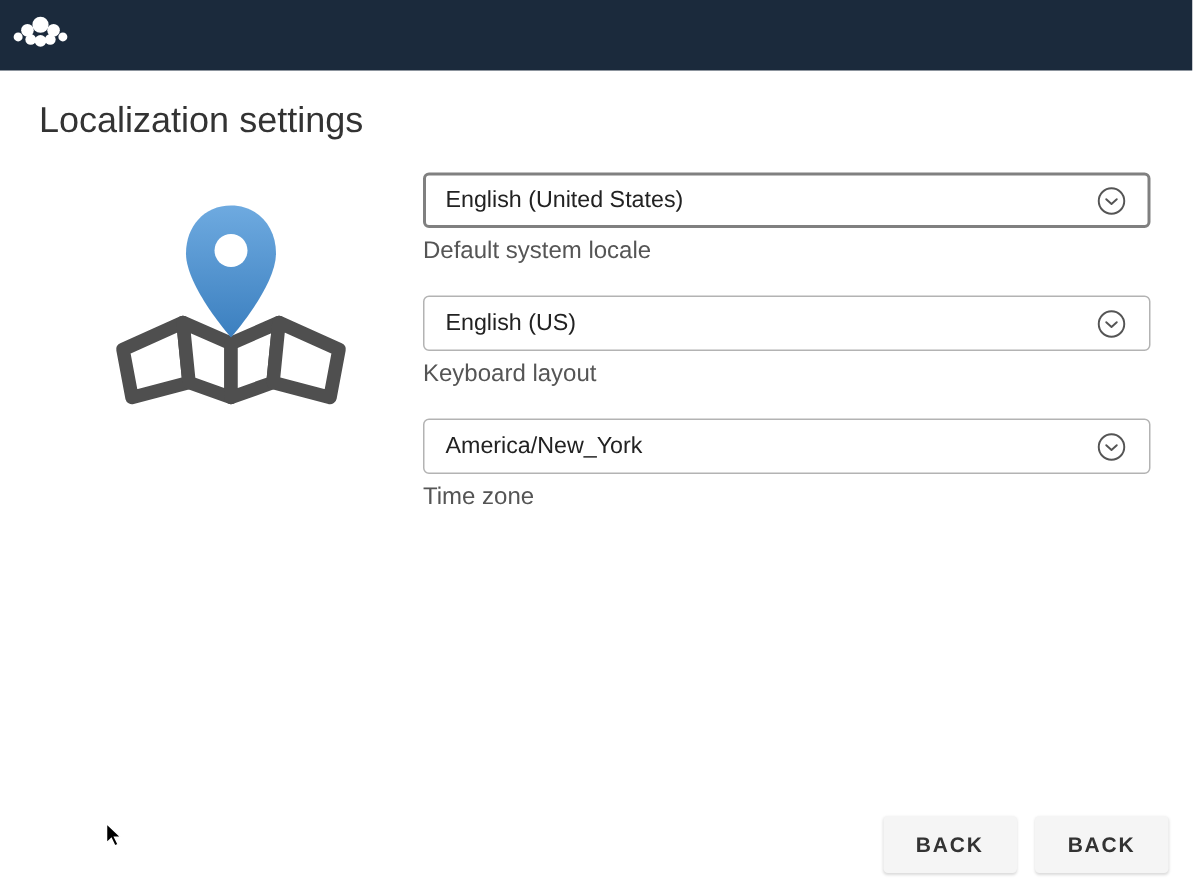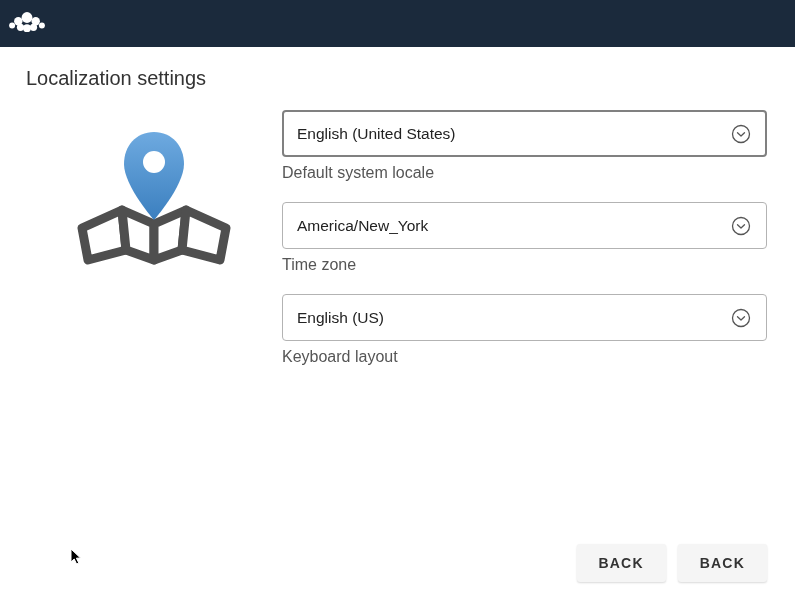--- a/index.html
+++ b/index.html
@@ -24,21 +24,21 @@
     display: flex;
   }
   .left-col {
     width: 256px;
     flex: 0 0 256px;
   }
   .right-col {
     flex: 1;
   }
   h1.page-title {
-    font-size: 20px;
+    font-size: 24px;
     font-weight: 400;
     color: #333;
     margin-bottom: 18px;
   }
   .subtitle {
     font-size: 14.5px;
     line-height: 1.4;
     color: #333;
     margin-bottom: 28px;
     padding-right: 20px;
@@ -48,21 +48,21 @@
     justify-content: center;
     margin-top: 10px;
   }
   .field {
     margin-bottom: 20px;
   }
   .select {
     position: relative;
     border: 1px solid #b3b3b3;
     border-radius: 4px;
-    height: 47px;
+    height: 37px;
     display: flex;
     align-items: center;
     padding: 0 14px;
     cursor: pointer;
     background: #fff;
   }
   .select.focused {
     border: 2px solid #808080;
     padding: 0 13px;
   }
@@ -79,21 +79,21 @@
     justify-content: center;
   }
   .field-label {
     font-size: 16px;
     color: #555;
     margin-top: 7px;
   }
   .footer {
     position: absolute;
     bottom: 10px;
-    right: 28px;
+    right: 16px;
     display: flex;
     gap: 12px;
   }
   .btn {
     background: #f5f5f5;
     border: none;
     border-radius: 3px;
     padding: 11px 22px;
     font-size: 14px;
     font-weight: 600;
@@ -168,43 +168,43 @@
               <circle cx="10" cy="10" r="8.5" fill="none" stroke="#555" stroke-width="1.3"></circle>
               <path d="M6.5 8.8 L10 12 L13.5 8.8" fill="none" stroke="#555" stroke-width="1.3" stroke-linecap="round" stroke-linejoin="round"></path>
             </svg>
         </span>
       </div>
       <div class="field-label">Default system locale</div>
     </div>
 
     <div class="field">
       <div class="select">
+        <span class="select-value">English (US)</span>
+        <span class="select-chevron">
+          <svg width="20" height="20" viewBox="0 0 20 20">
+              <circle cx="10" cy="10" r="8.5" fill="none" stroke="#555" stroke-width="1.3"></circle>
+              <path d="M6.5 8.8 L10 12 L13.5 8.8" fill="none" stroke="#555" stroke-width="1.3" stroke-linecap="round" stroke-linejoin="round"></path>
+            </svg>
+        </span>
+      </div>
+      <div class="field-label">Keyboard layout</div>
+    </div>
+
+    <div class="field">
+      <div class="select">
         <span class="select-value">America/New_York</span>
         <span class="select-chevron">
           <svg width="20" height="20" viewBox="0 0 20 20">
               <circle cx="10" cy="10" r="8.5" fill="none" stroke="#555" stroke-width="1.3"></circle>
               <path d="M6.5 8.8 L10 12 L13.5 8.8" fill="none" stroke="#555" stroke-width="1.3" stroke-linecap="round" stroke-linejoin="round"></path>
             </svg>
         </span>
       </div>
       <div class="field-label">Time zone</div>
     </div>
-
-    <div class="field">
-      <div class="select">
-        <span class="select-value">English (US)</span>
-        <span class="select-chevron">
-          <svg width="20" height="20" viewBox="0 0 20 20">
-              <circle cx="10" cy="10" r="8.5" fill="none" stroke="#555" stroke-width="1.3"></circle>
-              <path d="M6.5 8.8 L10 12 L13.5 8.8" fill="none" stroke="#555" stroke-width="1.3" stroke-linecap="round" stroke-linejoin="round"></path>
-            </svg>
-        </span>
-      </div>
-      <div class="field-label">Keyboard layout</div>
-    </div>
   </div>
 </div>
 
 <div class="footer">
   <button class="btn">BACK</button>
   <button class="btn">BACK</button>
 </div>
 
 <div class="cursor">
   <svg width="14" height="18" viewBox="0 0 14 18">

